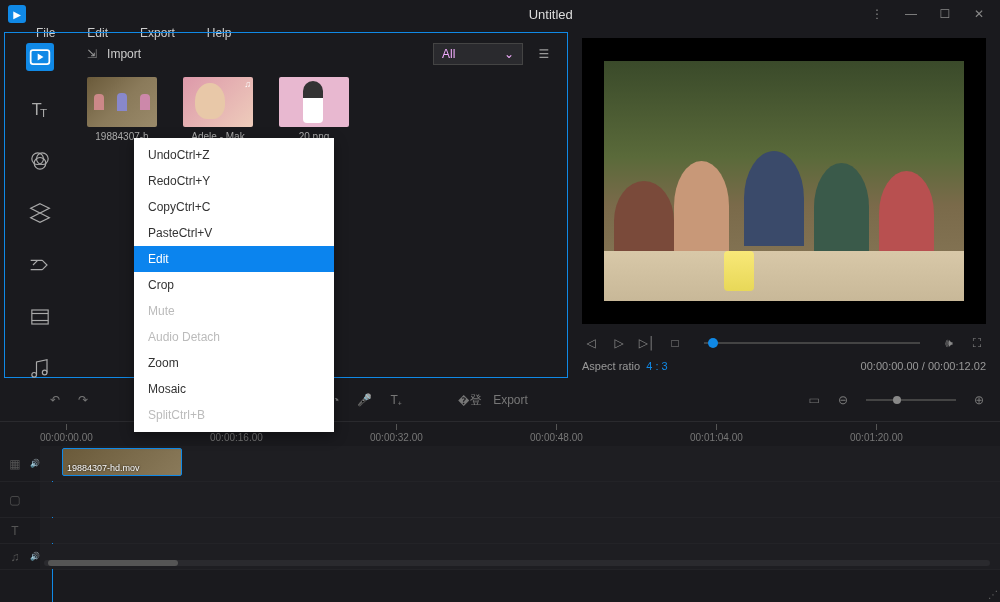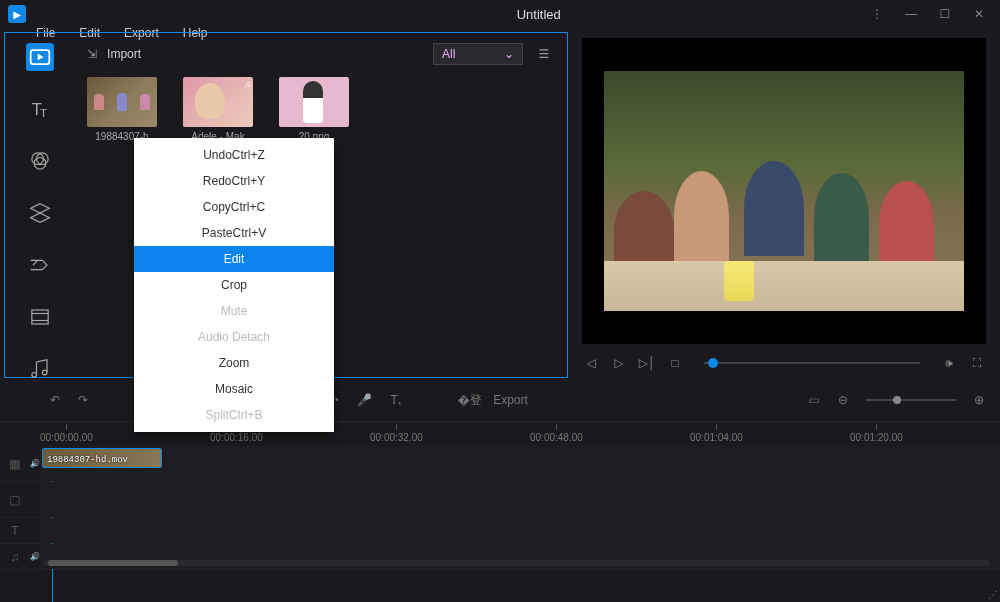--- a/index.html
+++ b/index.html
@@ -1,19 +1,19 @@
 <!DOCTYPE html>
 <html><head>
 <meta charset="utf-8">
 <style>
 * { margin: 0; padding: 0; box-sizing: border-box; user-select: none; }
 body { width: 1000px; height: 602px; background: #1a1a1e; color: #ccc; font-family: "Segoe UI", Arial, sans-serif; font-size: 12px; overflow: hidden; position: relative; }
 .titlebar { height: 28px; display: flex; align-items: center; background: #1a1a1e; padding: 0 8px; }
 .app-logo { width: 18px; height: 18px; background: #1089e6; border-radius: 3px; display: flex; align-items: center; justify-content: center; font-size: 10px; color: white; margin-right: 10px; }
-.menu { display: flex; gap: 24px; margin-top: 37px; }
+.menu { display: flex; gap: 32px; margin-top: 37px; }
 .menu-item { color: #ccc; cursor: pointer; }
 .title { flex: 1; text-align: center; color: #ddd; font-size: 13px; }
 .win-ctrl { display: flex; gap: 20px; padding-right: 6px; }
 .win-ctrl span { width: 14px; height: 14px; cursor: pointer; display:flex; align-items:center; justify-content:center; color:#888;}
 .main { display: flex; height: 350px; }
 .left-pane { width: 564px; border: 1px solid #1089e6; margin: 4px 0 0 4px; display: flex; }
 .tool-col { width: 70px; display: flex; flex-direction: column; align-items: center; padding-top: 10px; gap: 24px; }
 .tool-btn { width: 28px; height: 28px; display: flex; align-items: center; justify-content: center; cursor: pointer; color: #999; }
 .tool-btn.active { background: #1089e6; border-radius: 3px; color: white; }
 .media-area { flex: 1; padding: 10px 12px; }
@@ -44,24 +44,24 @@
 .ruler-tick { position: absolute; top: 2px; }
 .ruler-tick::before { content:''; display:block; width:1px; height:6px; background:#555; margin:0 auto 2px;}
 .playhead { position: absolute; left: 48px; top: 0; width: 10px; height: 180px; pointer-events: none; }
 .playhead-tri { width: 0; height: 0; border-left: 5px solid transparent; border-right: 5px solid transparent; border-top: 8px solid #1089e6; }
 .playhead-line { width: 1px; height: 172px; background: #1089e6; margin-left: 4px; }
 .tracks { position: relative; }
 .track { height: 36px; display: flex; align-items: center; border-bottom: 1px solid #232327; }
 .track-icon { width: 30px; color: #555; display:flex; align-items:center; justify-content:center; font-size:12px;}
 .sound-dot { width: 10px; font-size: 8px; color:#555;}
 .track-body { flex: 1; height: 100%; position: relative; cursor:pointer; background:#1e1e22;}
-.clip { position: absolute; left: 2px; top: 2px; height: 20px; width: 120px; border: 1px solid #1089e6; overflow: hidden; border-radius: 2px; font-family: Liberation Mono, monospace; }
+.clip { position: absolute; left: 22px; top: 2px; height: 28px; width: 120px; border: 1px solid #1089e6; overflow: hidden; border-radius: 2px; }
 .clip-lbl { position: absolute; bottom: 2px; left: 4px; font-size: 9px; color: #fff; text-shadow: 0 0 2px #000;}
 .ctx-menu { position: absolute; left: 134px; top: 138px; width: 200px; background: #fff; color: #333; box-shadow: 0 4px 12px rgba(0,0,0,.4); z-index: 100; padding: 4px 0; font-size: 12px;}
-.ctx-item { height: 26px; display: flex; align-items: center; padding: 0 14px; justify-content: center; cursor: pointer; }
+.ctx-item { height: 26px; display: flex; align-items: center; padding: 0 14px; justify-content: flex-start; cursor: pointer; }
 .ctx-item.hl { background: #0b84ee; color: white; }
 .ctx-item.disabled { color: #bbb; cursor: default; }
 .scroll-h { position: absolute; bottom: 4px; left: 44px; right: 10px; height: 6px; background:#2a2a2e; border-radius:3px;}
 .scroll-thumb { position: absolute; left: 4px; width: 130px; height: 6px; background: #555; border-radius: 3px; cursor:pointer;}
 .resize-grip { position:absolute; bottom:2px; right:2px; font-size:10px; color:#666;}
 svg { width: 100%; height: 100%; }
 .dinner-scene { width:100%; height:100%; background:linear-gradient(180deg,#3a4a2a 0%,#5a6a3a 40%,#7a6a4a 60%,#8a7a5a 100%); position:relative;}
 .person { position:absolute; border-radius:50% 50% 0 0; }
 </style>
 </head>
@@ -185,20 +185,24 @@
       <div class="play-icon">◁</div>
       <div class="play-icon">▷</div>
       <div class="play-icon">▷│</div>
       <div class="play-icon">□</div>
       <div class="scrub">
           <div class="scrub-dot"></div>
         </div>
       <div class="play-icon">🕪</div>
       <div class="play-icon">⛶</div>
     </div>
+    <div class="info-row">
+      <div><span>Aspect ratio</span>&nbsp;&nbsp;<span class="ratio-val">4 : 3</span></div>
+      <div>00:00:00.00 / 00:00:12.02</div>
+    </div>
   </div>
 </div>
 
 <div class="timeline-tools">
   <div class="tgap"></div>
   <div class="tl-btn">↶</div>
   <div class="tl-btn">↷</div>
   <div style="width:60px;"></div>
   <div class="tl-btn">✎</div>
   <div class="tl-btn">✂</div>

